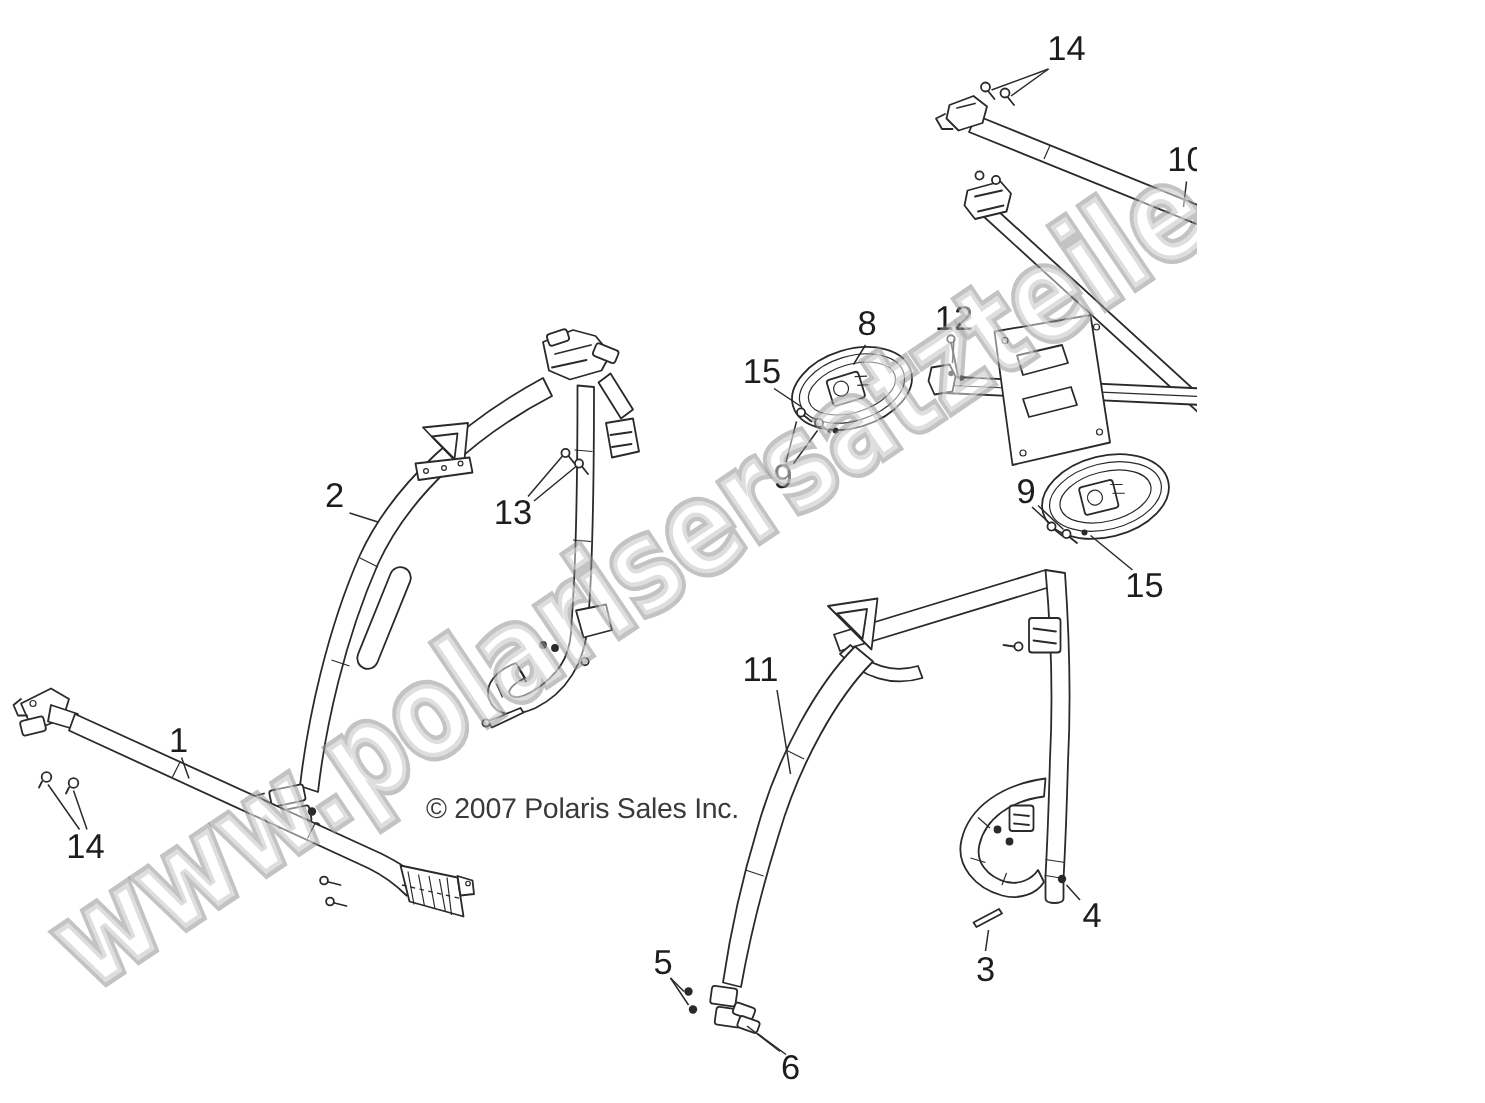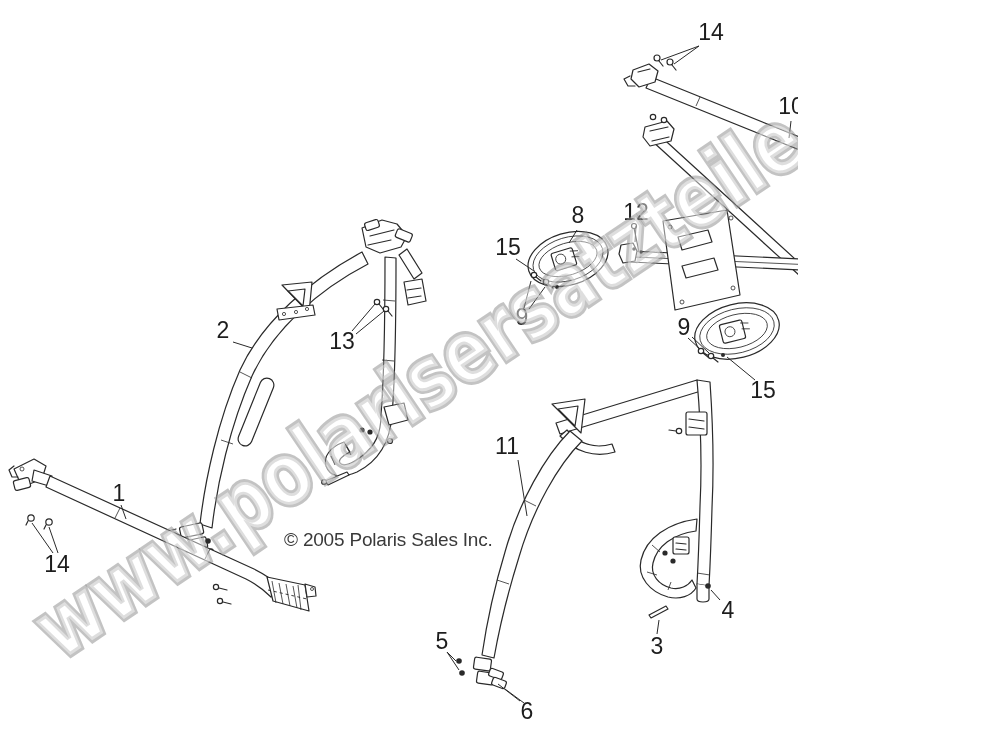--- a/index.html
+++ b/index.html
@@ -264,14 +264,14 @@
         <text x="527" y="719" class="callout">6</text>
         <line x1="657" y1="634" x2="659" y2="620" class="leader"></line>
         <text x="657" y="654" class="callout">3</text>
         <line x1="720" y1="600" x2="711" y2="590" class="leader"></line>
         <text x="728" y="618" class="callout">4</text>
       </g>
 
     <text id="watermark" transform="translate(60,662) rotate(-34)" textLength="1030" lengthAdjust="spacingAndGlyphs">www.polarisersatzteile.de</text>
   </svg>
 
-  <div class="copyright">© 2005 Polaris Sales Inc.</div>
+  <div class="copyright">© 2007 Polaris Sales Inc.</div>
 </div>
 
 </body></html>

